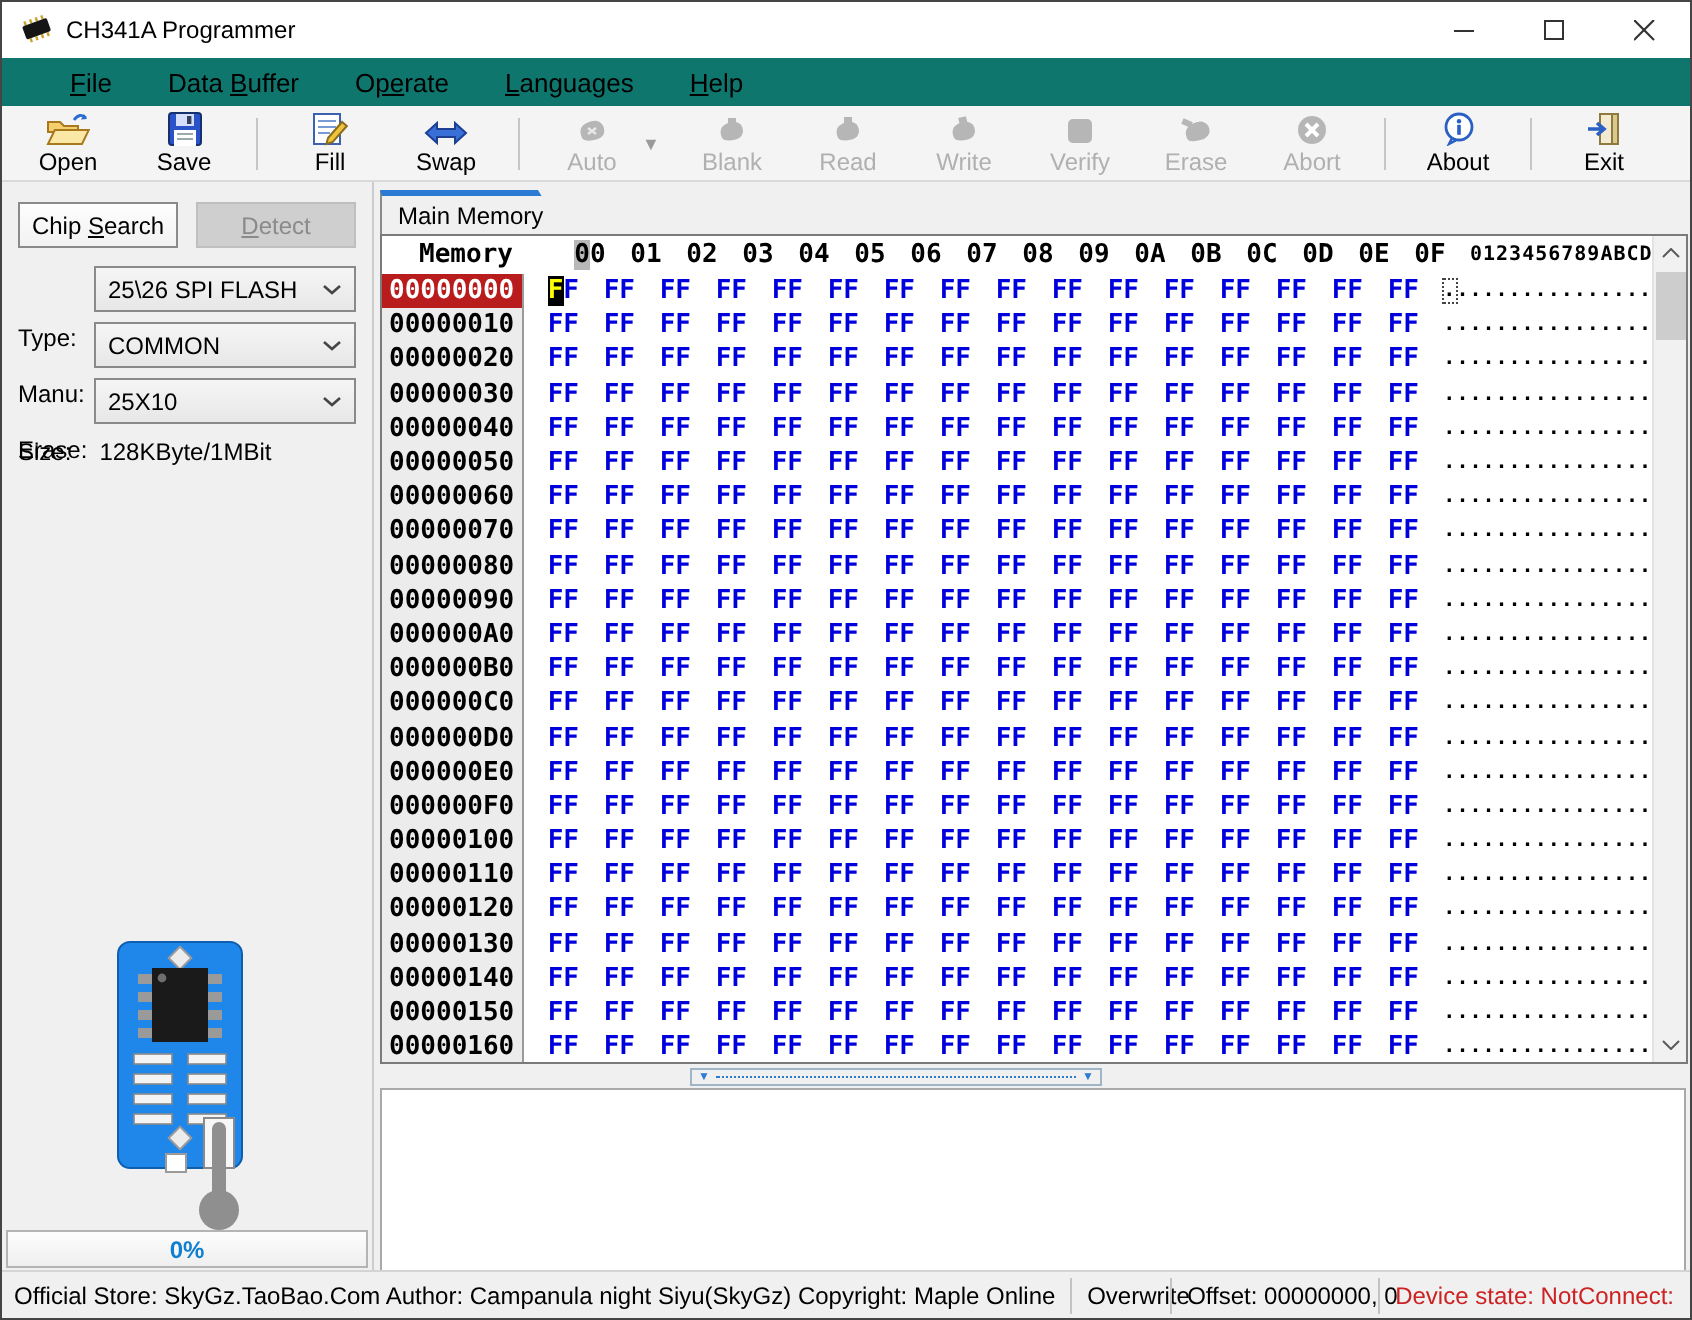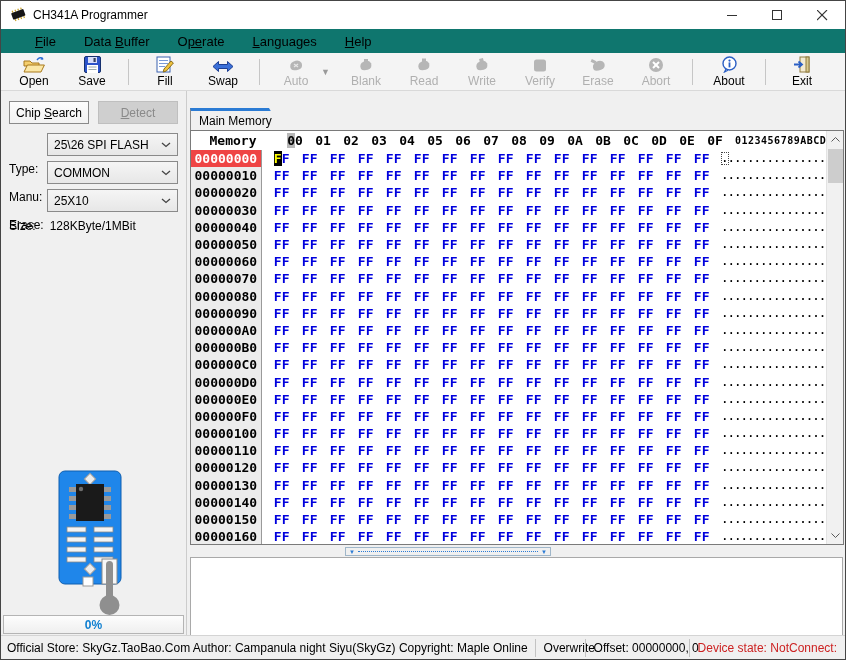--- a/index.html
+++ b/index.html
@@ -40,41 +40,41 @@
   .combo { flex:1; height:23px; background:linear-gradient(#f5f5f5,#e7e7e7); border:1px solid #8a8a8a;
            display:flex; align-items:center; padding:0 6px; font-size:12px; color:#000; }
   .combo .cval { flex:1; white-space:nowrap; overflow:hidden; }
   .sizerow { position:absolute; left:8px; top:128px; font-size:12px; color:#000; display:flex; gap:14px; }
   .zif { position:absolute; left:54px; top:378px; }
   .progress { position:absolute; left:2px; right:2px; bottom:1px; height:19px; border:1px solid #b4b4b4;
               background:linear-gradient(#fdfdfd,#efefef); display:flex; align-items:center; justify-content:center;
               font-size:12px; font-weight:bold; color:#0f7fd0; }
 
   
-  .hexpanel { position:absolute; left:187px; top:17px; right:0; height:100%;text-decoration:underline; }
+  .hexpanel { position:absolute; left:187px; top:4px; right:0; height:100%;text-decoration:underline; }
   .tabstrip { height:22px; position:relative; }
   .tab { position:absolute; left:2px; top:0; width:92px; height:22px; background:#f0f0f0;
          border-top:3px solid #2b7bd4; border-left:1px solid #8a8a8a;
          clip-path:polygon(0 0, calc(100% - 13px) 0, 100% 100%, 0 100%);
          display:flex; align-items:center; padding-left:8px; font-size:12px; color:#000; }
   .hexbox { position:absolute; left:2px; right:1px; top:22px; height:415px; background:#ffffff; border:1px solid #7a7a7a; overflow:hidden; }
   .hexscroll { position:absolute; right:0; top:0; bottom:0; width:17px; background:#f1f1f1; border-left:1px solid #e3e3e3; }
   .sbtn { position:absolute; left:0; width:17px; height:17px; display:flex; align-items:center; justify-content:center; }
   .sthumb { position:absolute; left:1px; top:18px; width:15px; height:34px; background:#cdcdcd; }
   .hexfont { font-family:"DejaVu Sans Mono",monospace; font-weight:bold; }
   .hexhead { display:flex; height:19px; align-items:center; font-size:13px; color:#000; }
   .hexhead .ahead { width:84px; text-align:center; }
   .hexhead .cols { display:flex; padding-left:6px; }
   .hcell { width:28px; text-align:center; }
   .hl { background:#b8b8b8; }
   .ahdr { margin-left:6px; font-size:10px; letter-spacing:0.5px; }
   .hexrows { position:absolute; left:0; top:19px; right:17px; bottom:0; overflow:hidden; }
   .hexrow { display:flex; height:17.2px; align-items:center; font-size:13px; }
   .addr { width:84px; background:#ececec; color:#000; text-align:center; height:100%; display:flex; align-items:center; justify-content:center; border-right:1px solid #9a9a9a; }
-  .addr.sel { background:#ef4444; color:#ffffff; }
+  .addr.sel { background:#b91c1c; color:#ffffff; }
   .bytes { display:flex; padding-left:6px; }
   .bcell { width:28px; color:#0000dd; text-align:center; }
   .cursor { background:#000000; color:#ffff00; }
   .ascii { margin-left:6px; font-size:10px; letter-spacing:0.5px; color:#000; }
   .acursor { outline:1px dotted #444; }
 
   .splitter { position:absolute; left:157px; top:439px; width:206px; height:9px; background:#f0f0f0;
               border:1px solid #9fb6c9; display:flex; align-items:center; padding:0 3px; gap:3px; }
   .splitter .dots { flex:1; border-top:1px dotted #2b7bd4; height:0; }
   .splitter .tri { color:#2b7bd4; font-size:6px; line-height:6px; }

